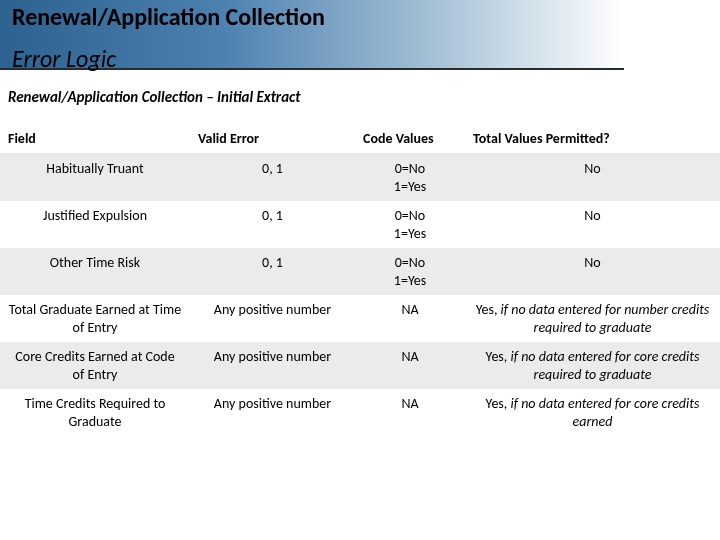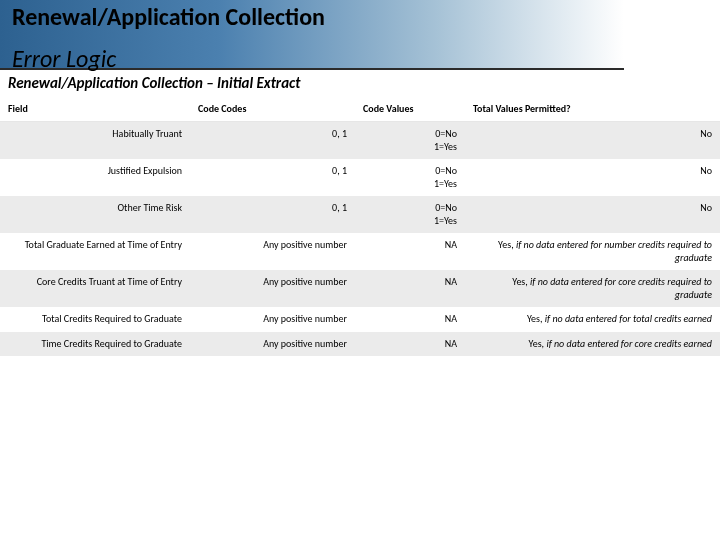--- a/index.html
+++ b/index.html
@@ -30,42 +30,42 @@
       font-weight: 400;
       color: #000;
       line-height: 1.1;
       margin-top: 16px;
     }
     .section-heading {
       font-size: 15px;
       font-weight: 700;
       font-style: italic;
       color: #000;
-      padding: 4px 8px;
+      padding: 18px 8px;
     }
     table {
       width: 720px;
       border-collapse: collapse;
       table-layout: fixed;
-      font-size: 10px;
+      font-size: 14px;
     }
     col.c1 { width: 190px; }
     col.c2 { width: 165px; }
     col.c3 { width: 110px; }
     col.c4 { width: 255px; }
     thead th {
       text-align: left;
       font-weight: 700;
       padding: 6px 8px;
       background: #fff;
       border-bottom: 1px solid #e6e6e6;
       vertical-align: bottom;
     }
     tbody td {
-      text-align: right;
+      text-align: center;
       padding: 6px 8px;
       vertical-align: top;
       line-height: 1.25;
     }
     tbody tr:nth-child(odd) td { background: #ebebeb; }
     tbody tr:nth-child(even) td { background: #fff; }
     .itlc { font-style: italic; }
   </style>
 </head>
 <body>
@@ -80,21 +80,21 @@
 <table>
   <colgroup>
     <col class="c1">
       <col class="c2">
       <col class="c3">
       <col class="c4">
   </colgroup>
   <thead>
     <tr>
       <th>Field</th>
-      <th>Code Codes</th>
+      <th>Valid Error</th>
       <th>Code Values</th>
       <th>Total Values Permitted?</th>
     </tr>
   </thead>
   <tbody>
     <tr>
       <td>Habitually Truant</td>
       <td>0, 1</td>
       <td>0=No<br>1=Yes</td>
       <td><span>No</span><span class="itlc"></span></td>
@@ -111,30 +111,24 @@
       <td>0=No<br>1=Yes</td>
       <td><span>No</span><span class="itlc"></span></td>
     </tr>
     <tr>
       <td>Total Graduate Earned at Time of Entry</td>
       <td>Any positive number</td>
       <td>NA</td>
       <td><span>Yes, </span><span class="itlc">if no data entered for number credits required to graduate</span></td>
     </tr>
     <tr>
-      <td>Core Credits Truant at Time of Entry</td>
+      <td>Core Credits Earned at Code of Entry</td>
       <td>Any positive number</td>
       <td>NA</td>
       <td><span>Yes, </span><span class="itlc">if no data entered for core credits required to graduate</span></td>
-    </tr>
-    <tr>
-      <td>Total Credits Required to Graduate</td>
-      <td>Any positive number</td>
-      <td>NA</td>
-      <td><span>Yes, </span><span class="itlc">if no data entered for total credits earned</span></td>
     </tr>
     <tr>
       <td>Time Credits Required to Graduate</td>
       <td>Any positive number</td>
       <td>NA</td>
       <td><span>Yes, </span><span class="itlc">if no data entered for core credits earned</span></td>
     </tr>
   </tbody>
 </table>
 

